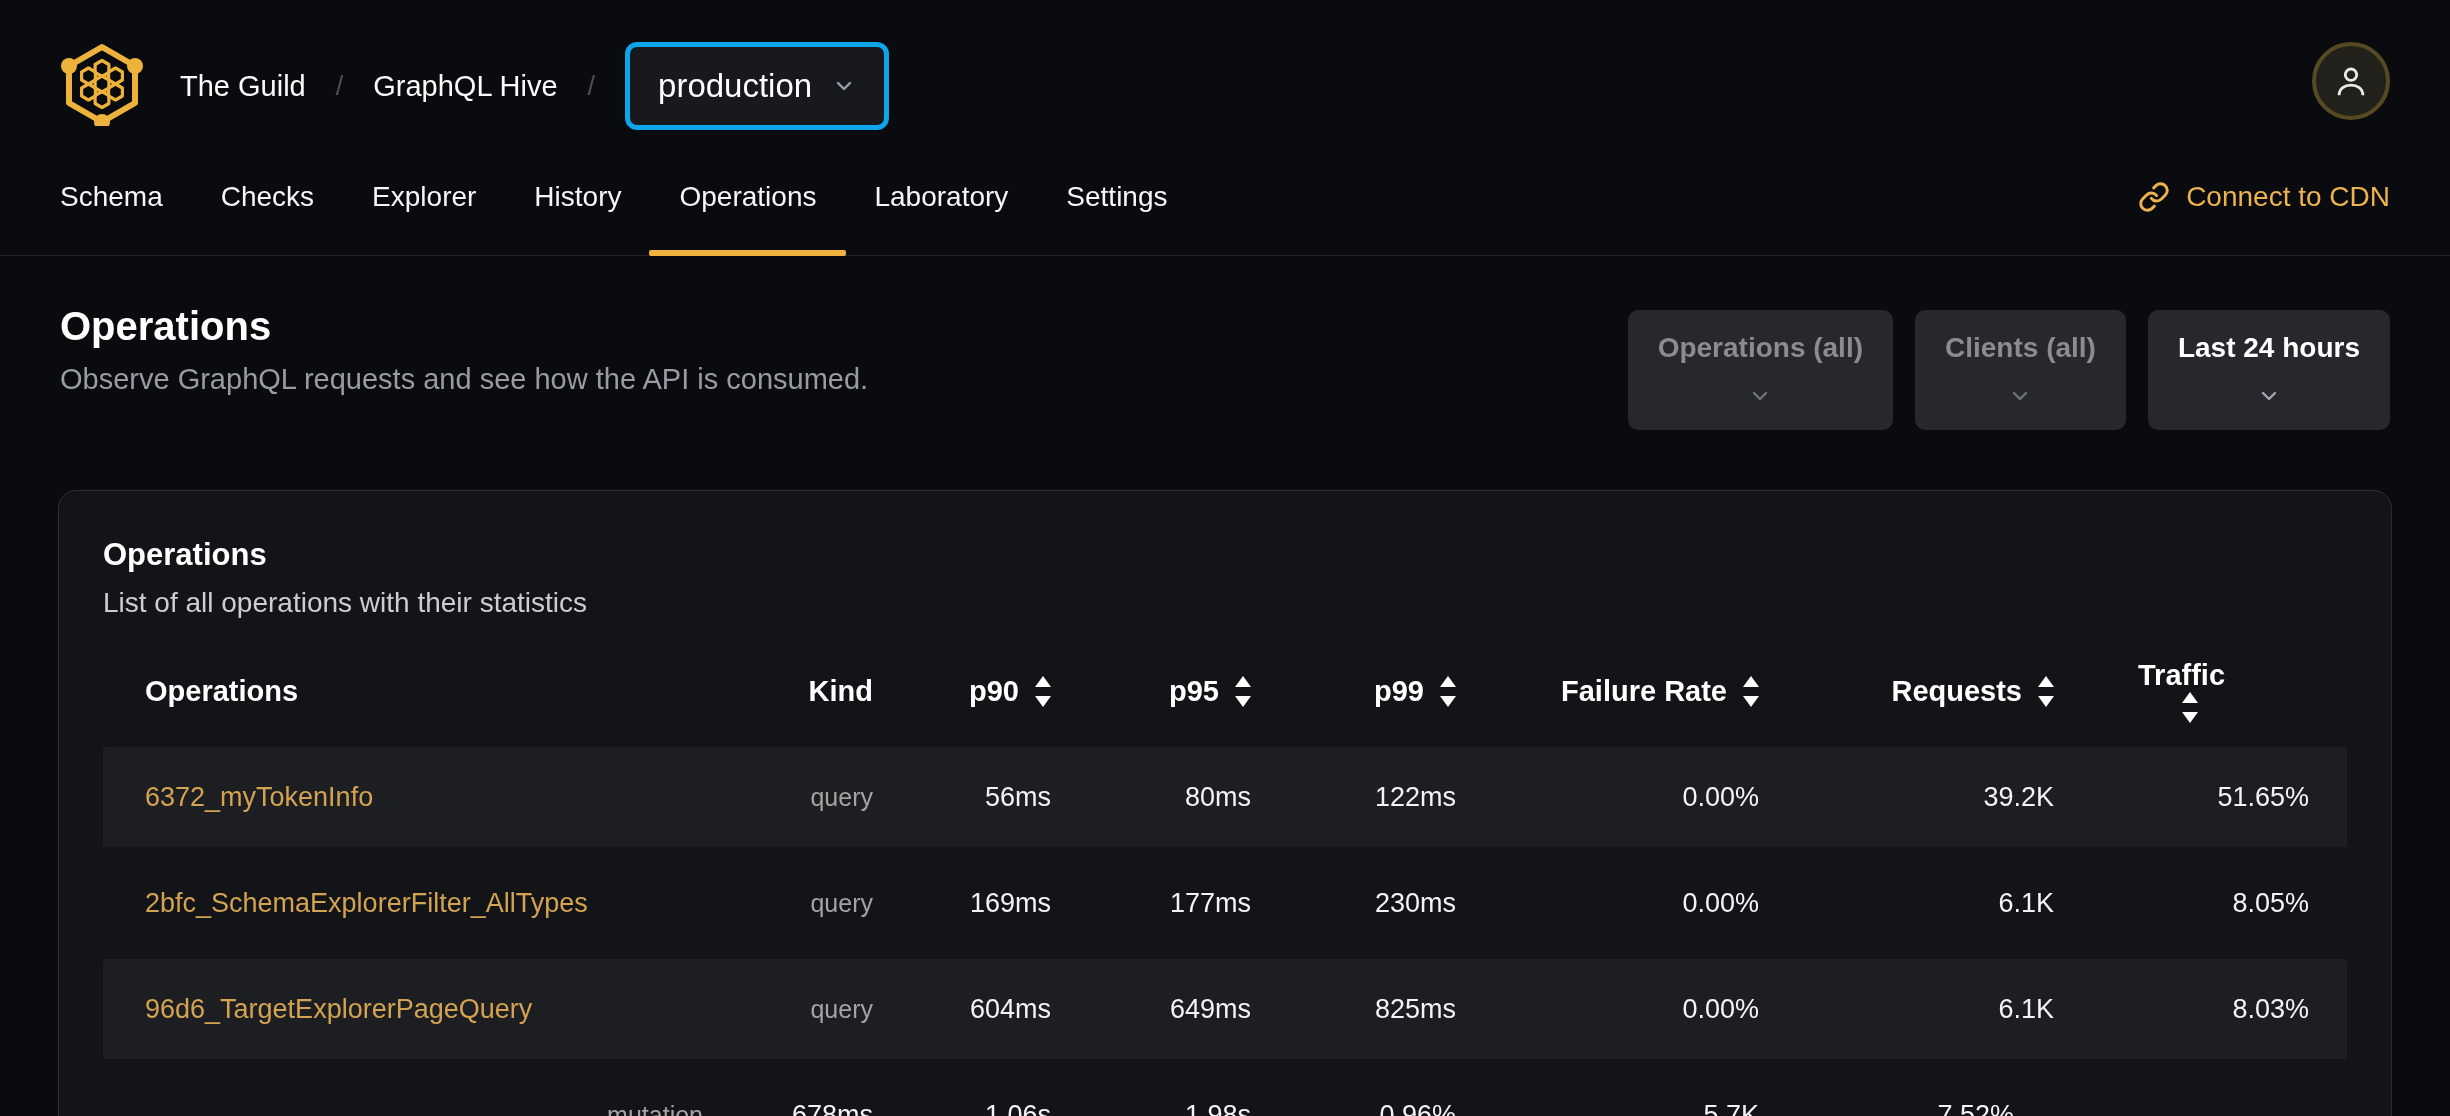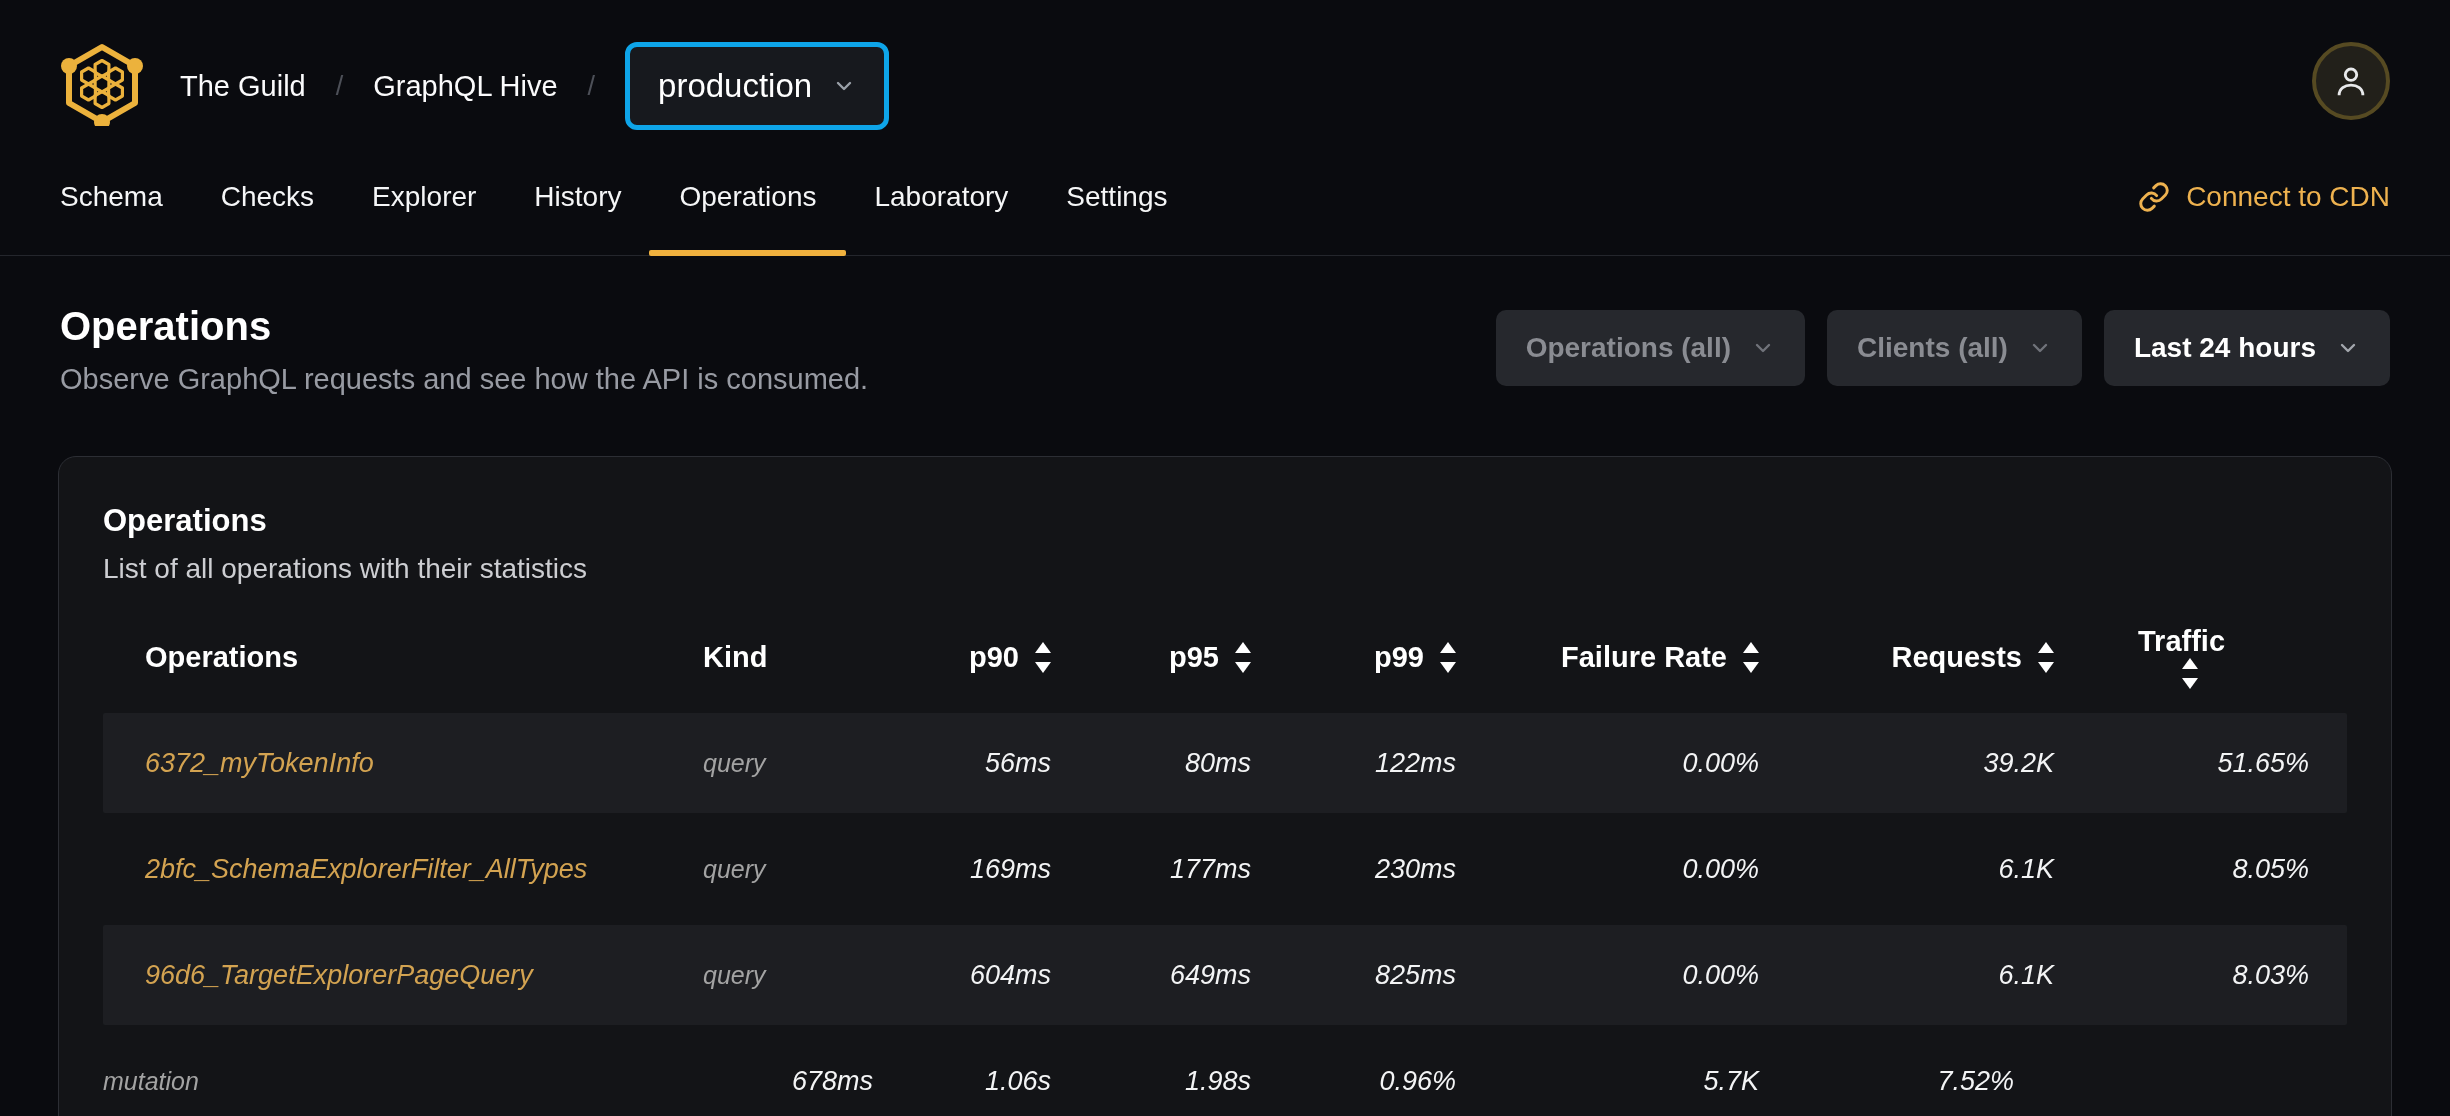--- a/index.html
+++ b/index.html
@@ -45,21 +45,21 @@
   .cdn svg { width:32px; height:32px; stroke:#eeb24f; fill:none; stroke-width:2.2; stroke-linecap:round; stroke-linejoin:round; }
 
   
   .page-head { display:flex; align-items:flex-start; padding:48px 60px 0 60px; }
   .page-head h1 { font-size:40px; font-weight:700; color:#ffffff; }
   .page-head .subtitle { font-size:29px; color:#989ba3; margin-top:14px;text-align:center; }
   .filters { margin-left:auto; display:flex; gap:22px; margin-top:6px; }
   .filter-btn {
     display:inline-flex; align-items:center; gap:20px;
     background:#26282d; border-radius:10px; padding:22px 30px;
-    font-size:28px; font-weight:600; color:#ffffff;
+    font-size:28px; font-weight:600; color:#ffffff;flex-direction:column;
   }
   .filter-btn.dim { color:#8a8c92; }
   .filter-btn.dim .chev { stroke:#6f7joy; }
   .filter-btn .chev { stroke:#a3a7ad; }
   .filter-btn.dim .chev { stroke:#70737a; }
 
   
   .card {
     margin:60px 58px 0 58px; height:1000px;
     background:#131417; border:1px solid #2c2e34; border-radius:18px;
@@ -69,32 +69,32 @@
   .card .card-sub { font-size:28px; color:#cdced2; margin-top:14px; }
 
   .table { margin-top:16px; }
   .thead, .trow {
     display:grid;
     grid-template-columns:600px 170px 178px 200px 205px 303px 295px 295px;
     align-items:center;
   }
   .thead { height:112px; font-size:29px; font-weight:700; color:#ffffff; }
   .th-left, .td-left { padding-left:42px; text-align:left; }
-  .th-center, .td-center { text-align:left; }
+  .th-center, .td-center { text-align:right; }
   .th-num { display:flex; justify-content:flex-end; align-items:center; }
   .td-num { text-align:right; }
   .pad-r { padding-right:40px;flex-direction:column; }
   .th-num.pad-r { padding-right:40px; }
 
   .sort { display:inline-flex; flex-direction:column; gap:9px; margin-left:16px; }
   .sort i { display:block; width:0; height:0; border-left:8px solid transparent; border-right:8px solid transparent; }
   .sort .up { border-bottom:11px solid #ffffff; }
   .sort .down { border-top:11px solid #ffffff; }
 
-  .trow { height:100px; margin-bottom:6px; border-radius:2px;font-style:italic; }
+  .trow { height:100px; margin-bottom:6px; border-radius:2px; }
   .trow.striped { background:#1d1e22; }
   .td { font-size:27px; color:#f3f4f5; }
   .td-kind { font-size:25px; color:#a3a3a3; }
   .op-link { font-size:27px; color:#d3a351; text-decoration:none; }
 </style>
 </head>
 <body>
 
 <header class="topbar">
   <a class="logo">

